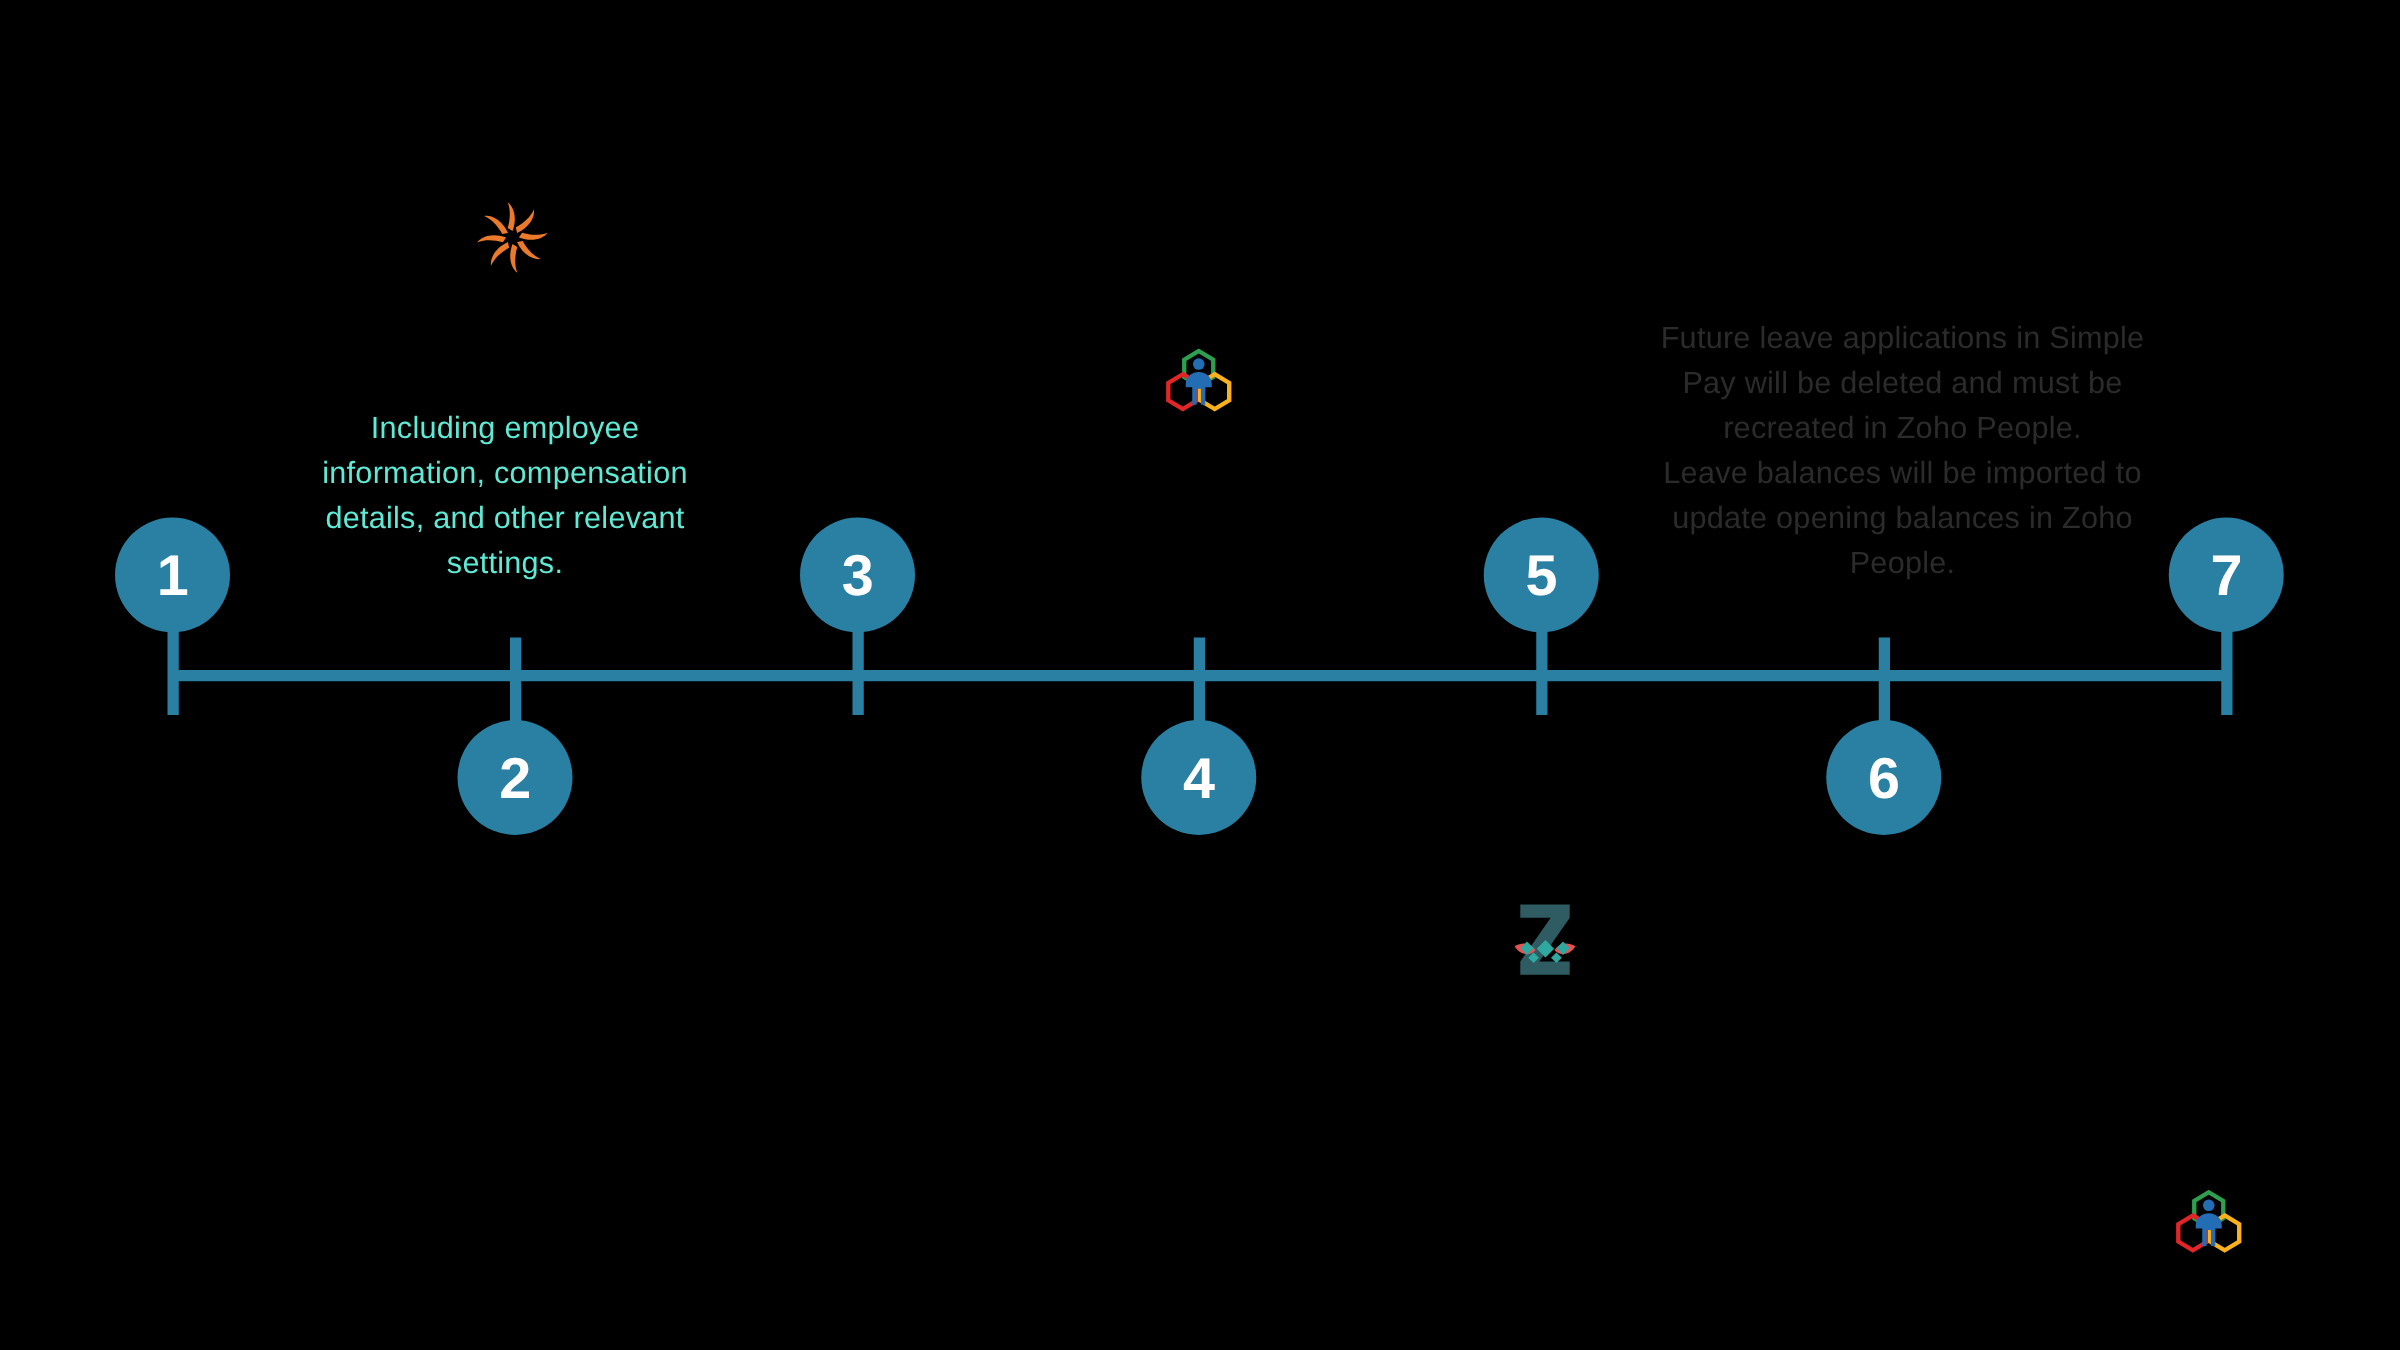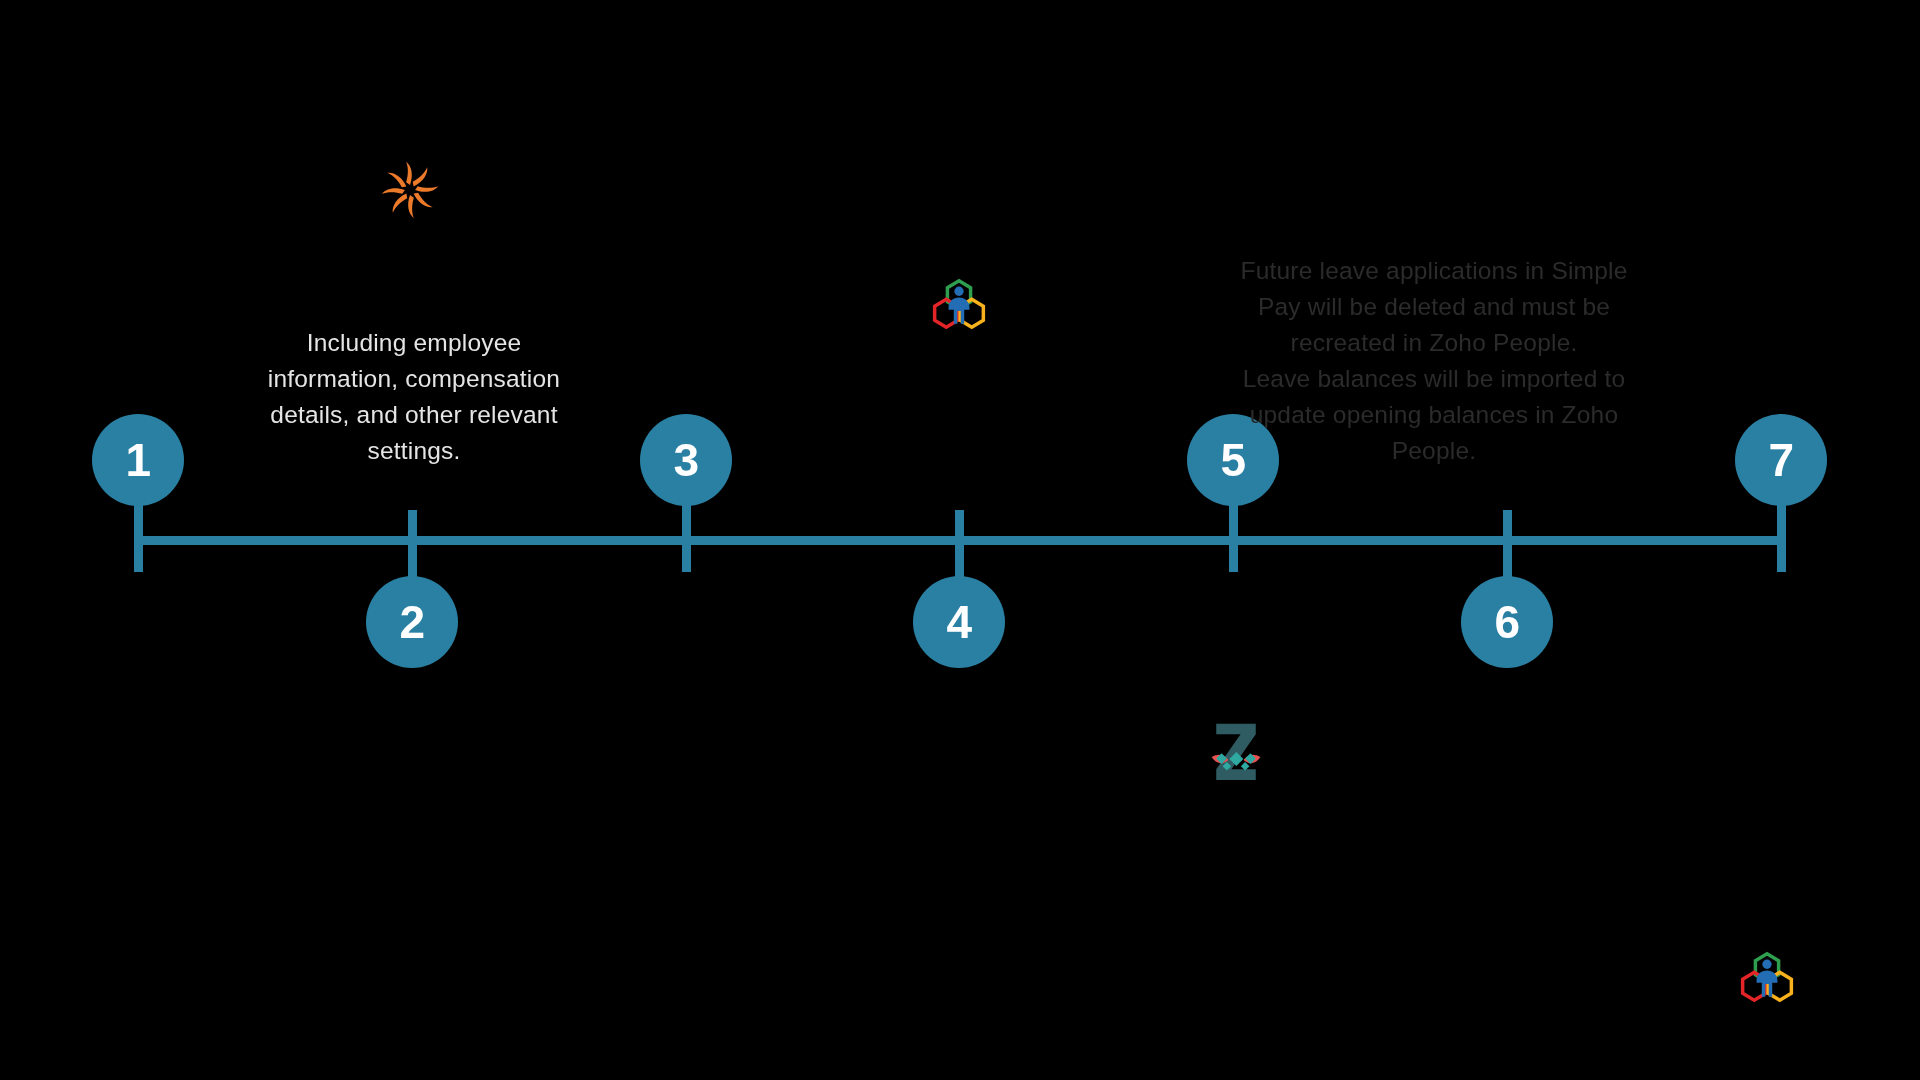--- a/index.html
+++ b/index.html
@@ -129,26 +129,26 @@
         </div>
       </div>
       <div class="node" style="left: 1781px; top: 540.5px;">
         <div class="stem" style="background: rgb(42, 128, 163); top: -54px; height: 85px;"></div>
         <div class="bubble" style="background: rgb(42, 128, 163); top: -127px;">
           <span class="num" style="color: rgb(255, 255, 255);">7</span>
         </div>
       </div>
     </div>
 
-  <div class="callout" id="callout-0" style="left: 248px; top: 325px; width: 332px; color: #e5e5e5; text-align: center;">Including employee
+  <div class="callout" id="callout-0" style="left: 238px; top: 325px; width: 332px; color: #5eead4; text-align: center;">Including employee
 information, compensation
 details, and other relevant
 settings.</div>
 
-  <div class="callout" id="callout-1" style="left: 1232px; top: 253px; width: 404px; color: rgb(43, 43, 43);">Future leave applications in Simple
+  <div class="callout" id="callout-1" style="left: 1320px; top: 253px; width: 404px; color: rgb(43, 43, 43);">Future leave applications in Simple
 Pay will be deleted and must be
 recreated in Zoho People.
 Leave balances will be imported to
 update opening balances in Zoho
 People.</div>
 
   <div class="icon-wrap" id="icon-simple-pay" style="left: 378px; top: 158px;">
     <svg width="64" height="64" viewBox="0 0 100 100" aria-hidden="true">
       <g fill="#EC7A2B">
         <g transform="translate(50,50)">

